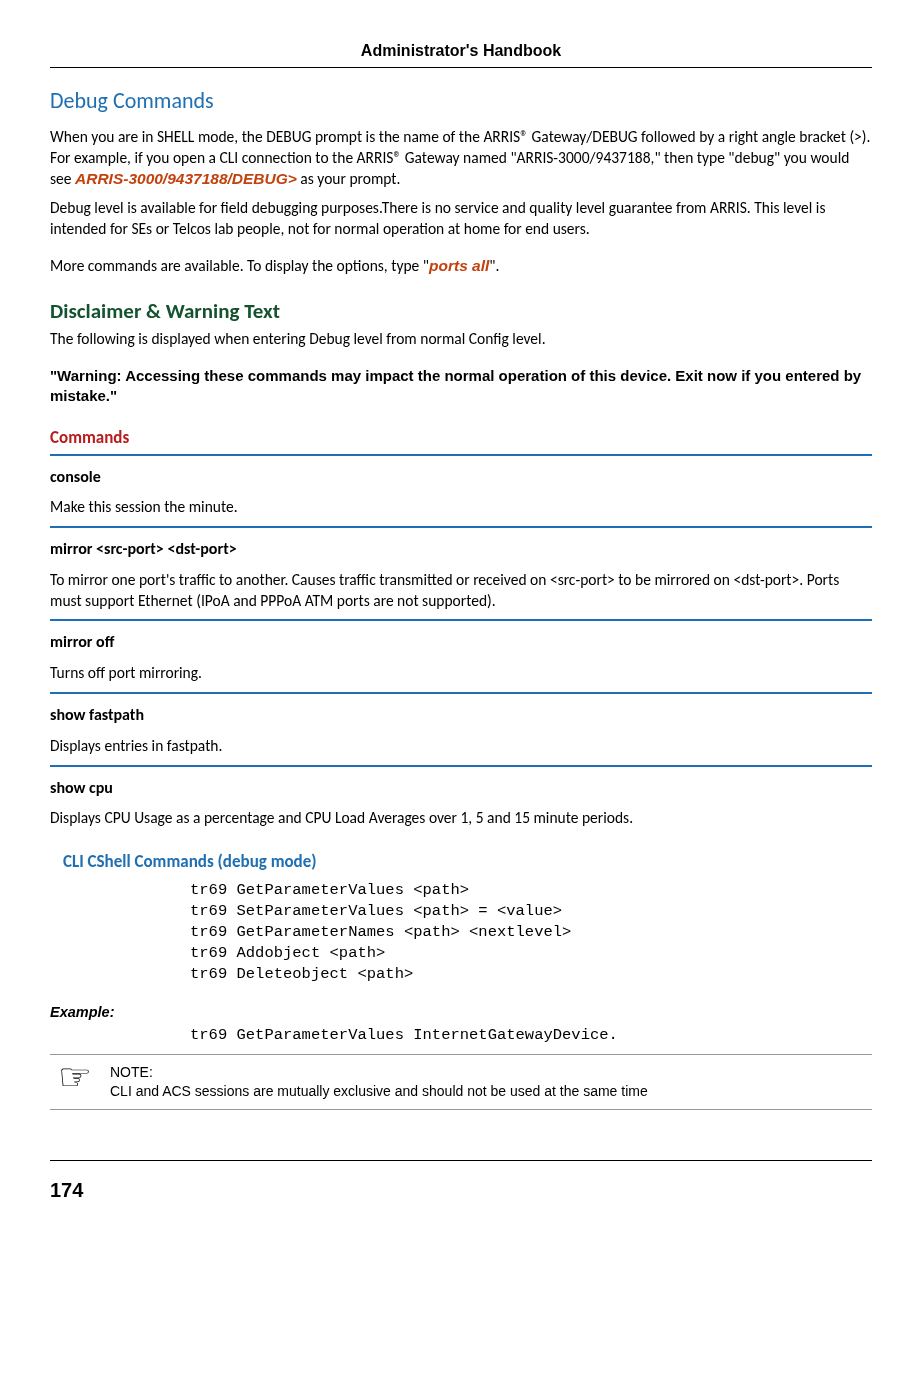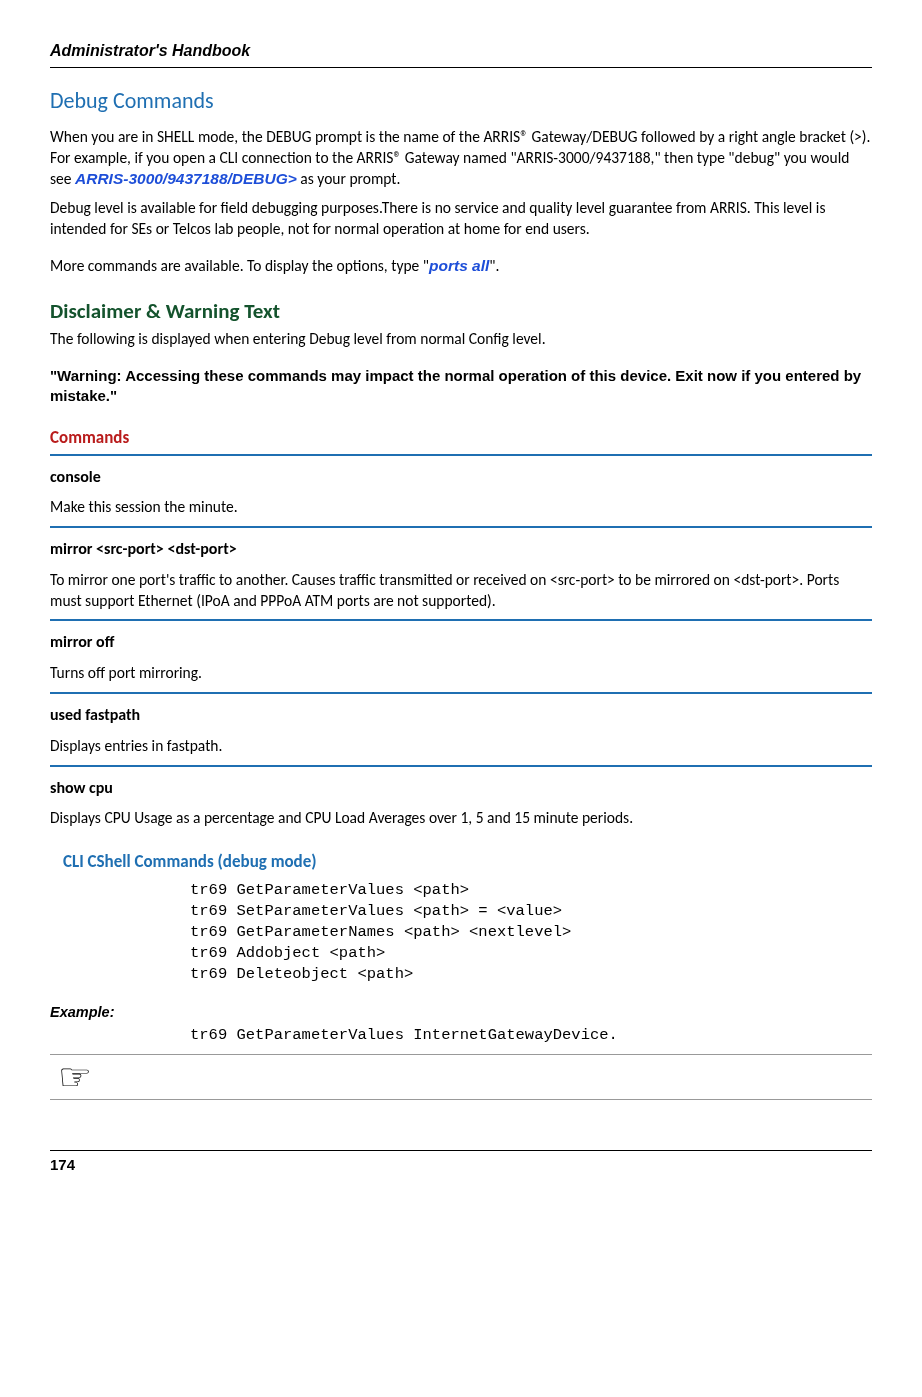--- a/index.html
+++ b/index.html
@@ -6,25 +6,25 @@
     font-family: Calibri, Arial, sans-serif;
     max-width: 922px;
     margin: 0;
     padding: 40px 50px 30px 50px;
     color: #000;
     line-height: 1.35;
     font-size: 15.5px;
     box-sizing: border-box;
   }
   .header-title {
-    font-style: italic;
     font-weight: bold;
     font-size: 16px;
     margin-bottom: 5px;
     font-family: Arial, sans-serif;
+    text-align: center;
   }
   .hr-top {
     border: none;
     border-top: 1.5px solid #000;
     margin: 0 0 18px 0;
   }
   .h1-blue {
     color: #1F6FB2;
     font-size: 22px;
     font-weight: normal;
@@ -50,21 +50,21 @@
   .cli-heading {
     color: #1F6FB2;
     font-size: 17px;
     font-weight: bold;
     margin: 22px 0 6px 13px;
   }
   .para {
     margin: 0 0 8px 0;
   }
   .red-bold {
-    color: #1d4ed8;
+    color: #c2410c;
     font-weight: bold;
     font-style: italic;
     font-family: Arial, sans-serif;
   }
   .warning-bold {
     font-family: Arial, sans-serif;
     font-weight: bold;
     font-size: 15px;
     margin: 16px 0;
   }
@@ -104,23 +104,23 @@
     padding: 0 10px 0 0;
     flex-shrink: 0;
     text-align: center;
   }
   .note-text {
     font-family: Arial, sans-serif;
     font-size: 14px;
   }
   .footer {
     border-top: 1.5px solid #000;
-    padding-top: 4px;
+    padding-top: 16px;
     font-weight: bold;
-    font-size: 15px;
+    font-size: 20px;
     font-family: Arial, sans-serif;
   }
 </style>
 </head>
 <body>
 
 <div class="header-title">Administrator's Handbook</div>
 <hr class="hr-top">
 
 <div class="h1-blue">Debug Commands</div>
@@ -147,34 +147,38 @@
 <hr class="blue-hr">
 
 <div class="h3-cmd">mirror &lt;src-port&gt; &lt;dst-port&gt;</div>
 <p class="para">To mirror one port's traffic to another. Causes traffic transmitted or received on &lt;src-port&gt; to be mirrored on &lt;dst-port&gt;. Ports must support Ethernet (IPoA and PPPoA ATM ports are not supported).</p>
 <hr class="blue-hr">
 
 <div class="h3-cmd">mirror off</div>
 <p class="para">Turns off port mirroring.</p>
 <hr class="blue-hr">
 
-<div class="h3-cmd">used fastpath</div>
+<div class="h3-cmd">show fastpath</div>
 <p class="para">Displays entries in fastpath.</p>
 <hr class="blue-hr">
 
 <div class="h3-cmd">show cpu</div>
 <p class="para">Displays CPU Usage as a percentage and CPU Load Averages over 1, 5 and 15 minute periods.</p>
 
 <div class="cli-heading"> CLI CShell Commands  (debug mode)</div>
 <div class="mono">tr69 GetParameterValues &lt;path&gt;
 tr69 SetParameterValues &lt;path&gt; = &lt;value&gt;
 tr69 GetParameterNames &lt;path&gt; &lt;nextlevel&gt;
 tr69 Addobject &lt;path&gt;
 tr69 Deleteobject &lt;path&gt;</div>
 
 <div class="example-label">Example:</div>
 <div class="mono">tr69 GetParameterValues InternetGatewayDevice.</div>
 
 <div class="note-box">
   <div class="note-icon">☞</div>
+  <div class="note-text">
+    <span>NOTE:</span><br>
+    <span>CLI and ACS sessions are mutually exclusive and should not be used at the same time</span>
+  </div>
 </div>
 
 <div class="footer">174</div>
 
 </body></html>

